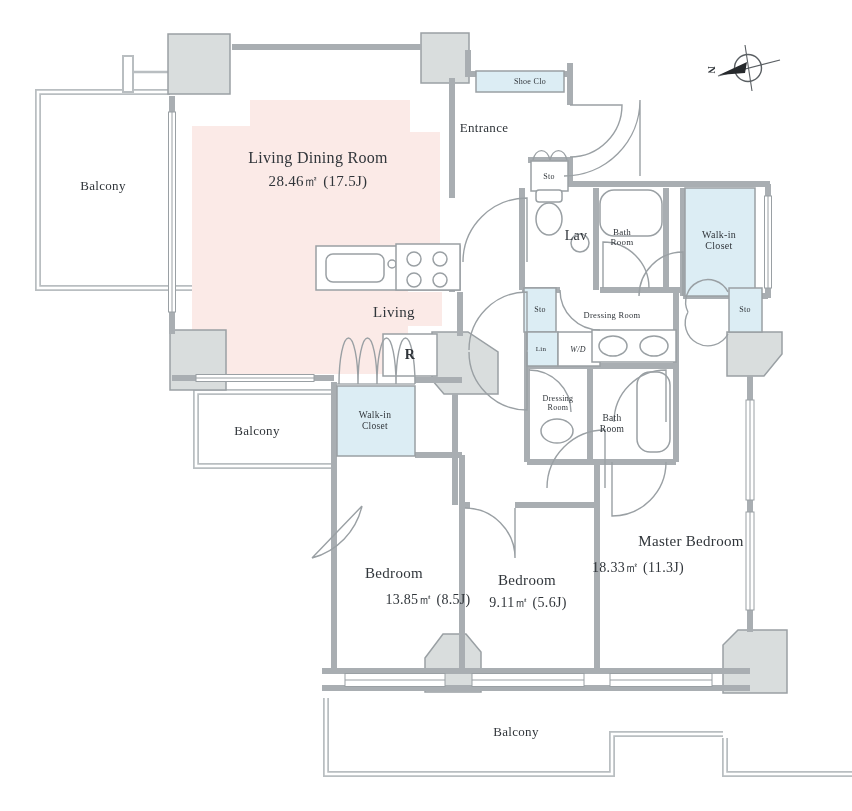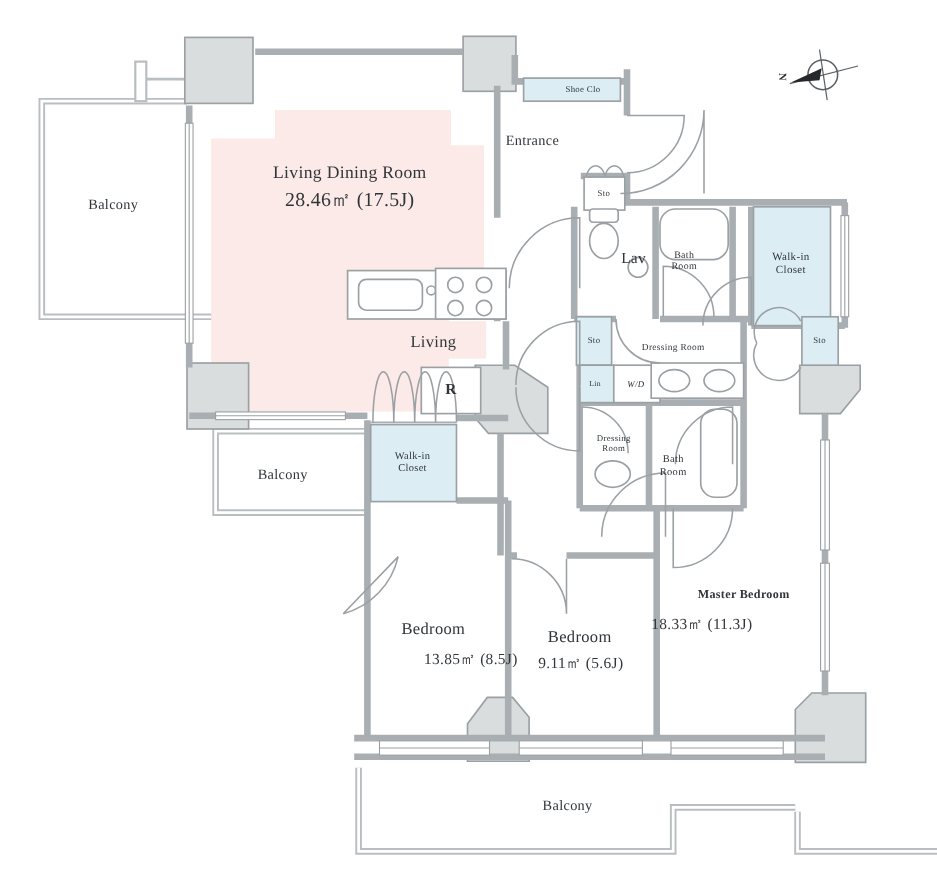--- a/index.html
+++ b/index.html
@@ -166,21 +166,21 @@
 
   <g>
     <circle cx="748" cy="68" r="13.5" fill="none" stroke="#5a5f63" stroke-width="1.4"></circle>
     <line x1="718" y1="76" x2="780" y2="60" stroke="#5a5f63" stroke-width="1.1"></line>
     <line x1="745" y1="45" x2="752" y2="91" stroke="#5a5f63" stroke-width="1.1"></line>
     <polygon points="719,75 747,62 745,73" fill="#26292c"></polygon>
   </g>
 </svg>
 
   <div class="lbl" style="left:318px;top:158px;font-size:16px;">Living Dining Room</div>
-  <div class="lbl" style="left:318px;top:181px;font-size:18px;">28.46㎡ (17.5J)</div>
+  <div class="lbl" style="left:318px;top:181px;font-size:15px;">28.46㎡ (17.5J)</div>
 
   <div class="lbl" style="left:394px;top:312px;font-size:15px;">Living</div>
   <div class="lbl" style="left:410px;top:355px;font-size:14px;font-weight:bold;">R</div>
 
   <div class="lbl" style="left:484px;top:128px;font-size:13px;">Entrance</div>
   <div class="lbl" style="left:520px;top:81px;font-size:8px;padding-left:20px;">Shoe Clo</div>
   <div class="lbl" style="left:549px;top:176px;font-size:8px;">Sto</div>
 
   <div class="lbl" style="left:576px;top:236px;font-size:14px;">Lav</div>
   <div class="lbl wrap" style="left:622px;top:237px;font-size:9px;width:38px;">Bath Room</div>
@@ -196,21 +196,21 @@
   <div class="lbl wrap" style="left:558px;top:404px;font-size:8px;width:44px;">Dressing Room</div>
   <div class="lbl wrap" style="left:612px;top:424px;font-size:9.5px;width:40px;">Bath Room</div>
   <div class="lbl wrap" style="left:375px;top:421px;font-size:9.5px;width:48px;">Walk-in Closet</div>
 
   <div class="lbl" style="left:394px;top:573px;font-size:15px;">Bedroom</div>
   <div class="lbl" style="left:389px;top:600px;font-size:14px;margin-left:39px;">13.85㎡ (8.5J)</div>
 
   <div class="lbl" style="left:527px;top:580px;font-size:15px;">Bedroom</div>
   <div class="lbl" style="left:528px;top:603px;font-size:14px;">9.11㎡ (5.6J)</div>
 
-  <div class="lbl" style="left:676px;top:541px;font-size:11px;font-weight:bold;">Master Bedroom</div>
+  <div class="lbl" style="left:691px;top:541px;font-size:15px;">Master Bedroom</div>
   <div class="lbl" style="left:638px;top:568px;font-size:14px;">18.33㎡ (11.3J)</div>
 
   <div class="lbl" style="left:103px;top:186px;font-size:13px;">Balcony</div>
   <div class="lbl" style="left:257px;top:431px;font-size:13px;">Balcony</div>
   <div class="lbl" style="left:516px;top:732px;font-size:13px;">Balcony</div>
 
   <div class="lbl rot" style="left:711px;top:70px;font-size:10px;font-weight:bold;">N</div>
 </div>
 
 </body></html>

